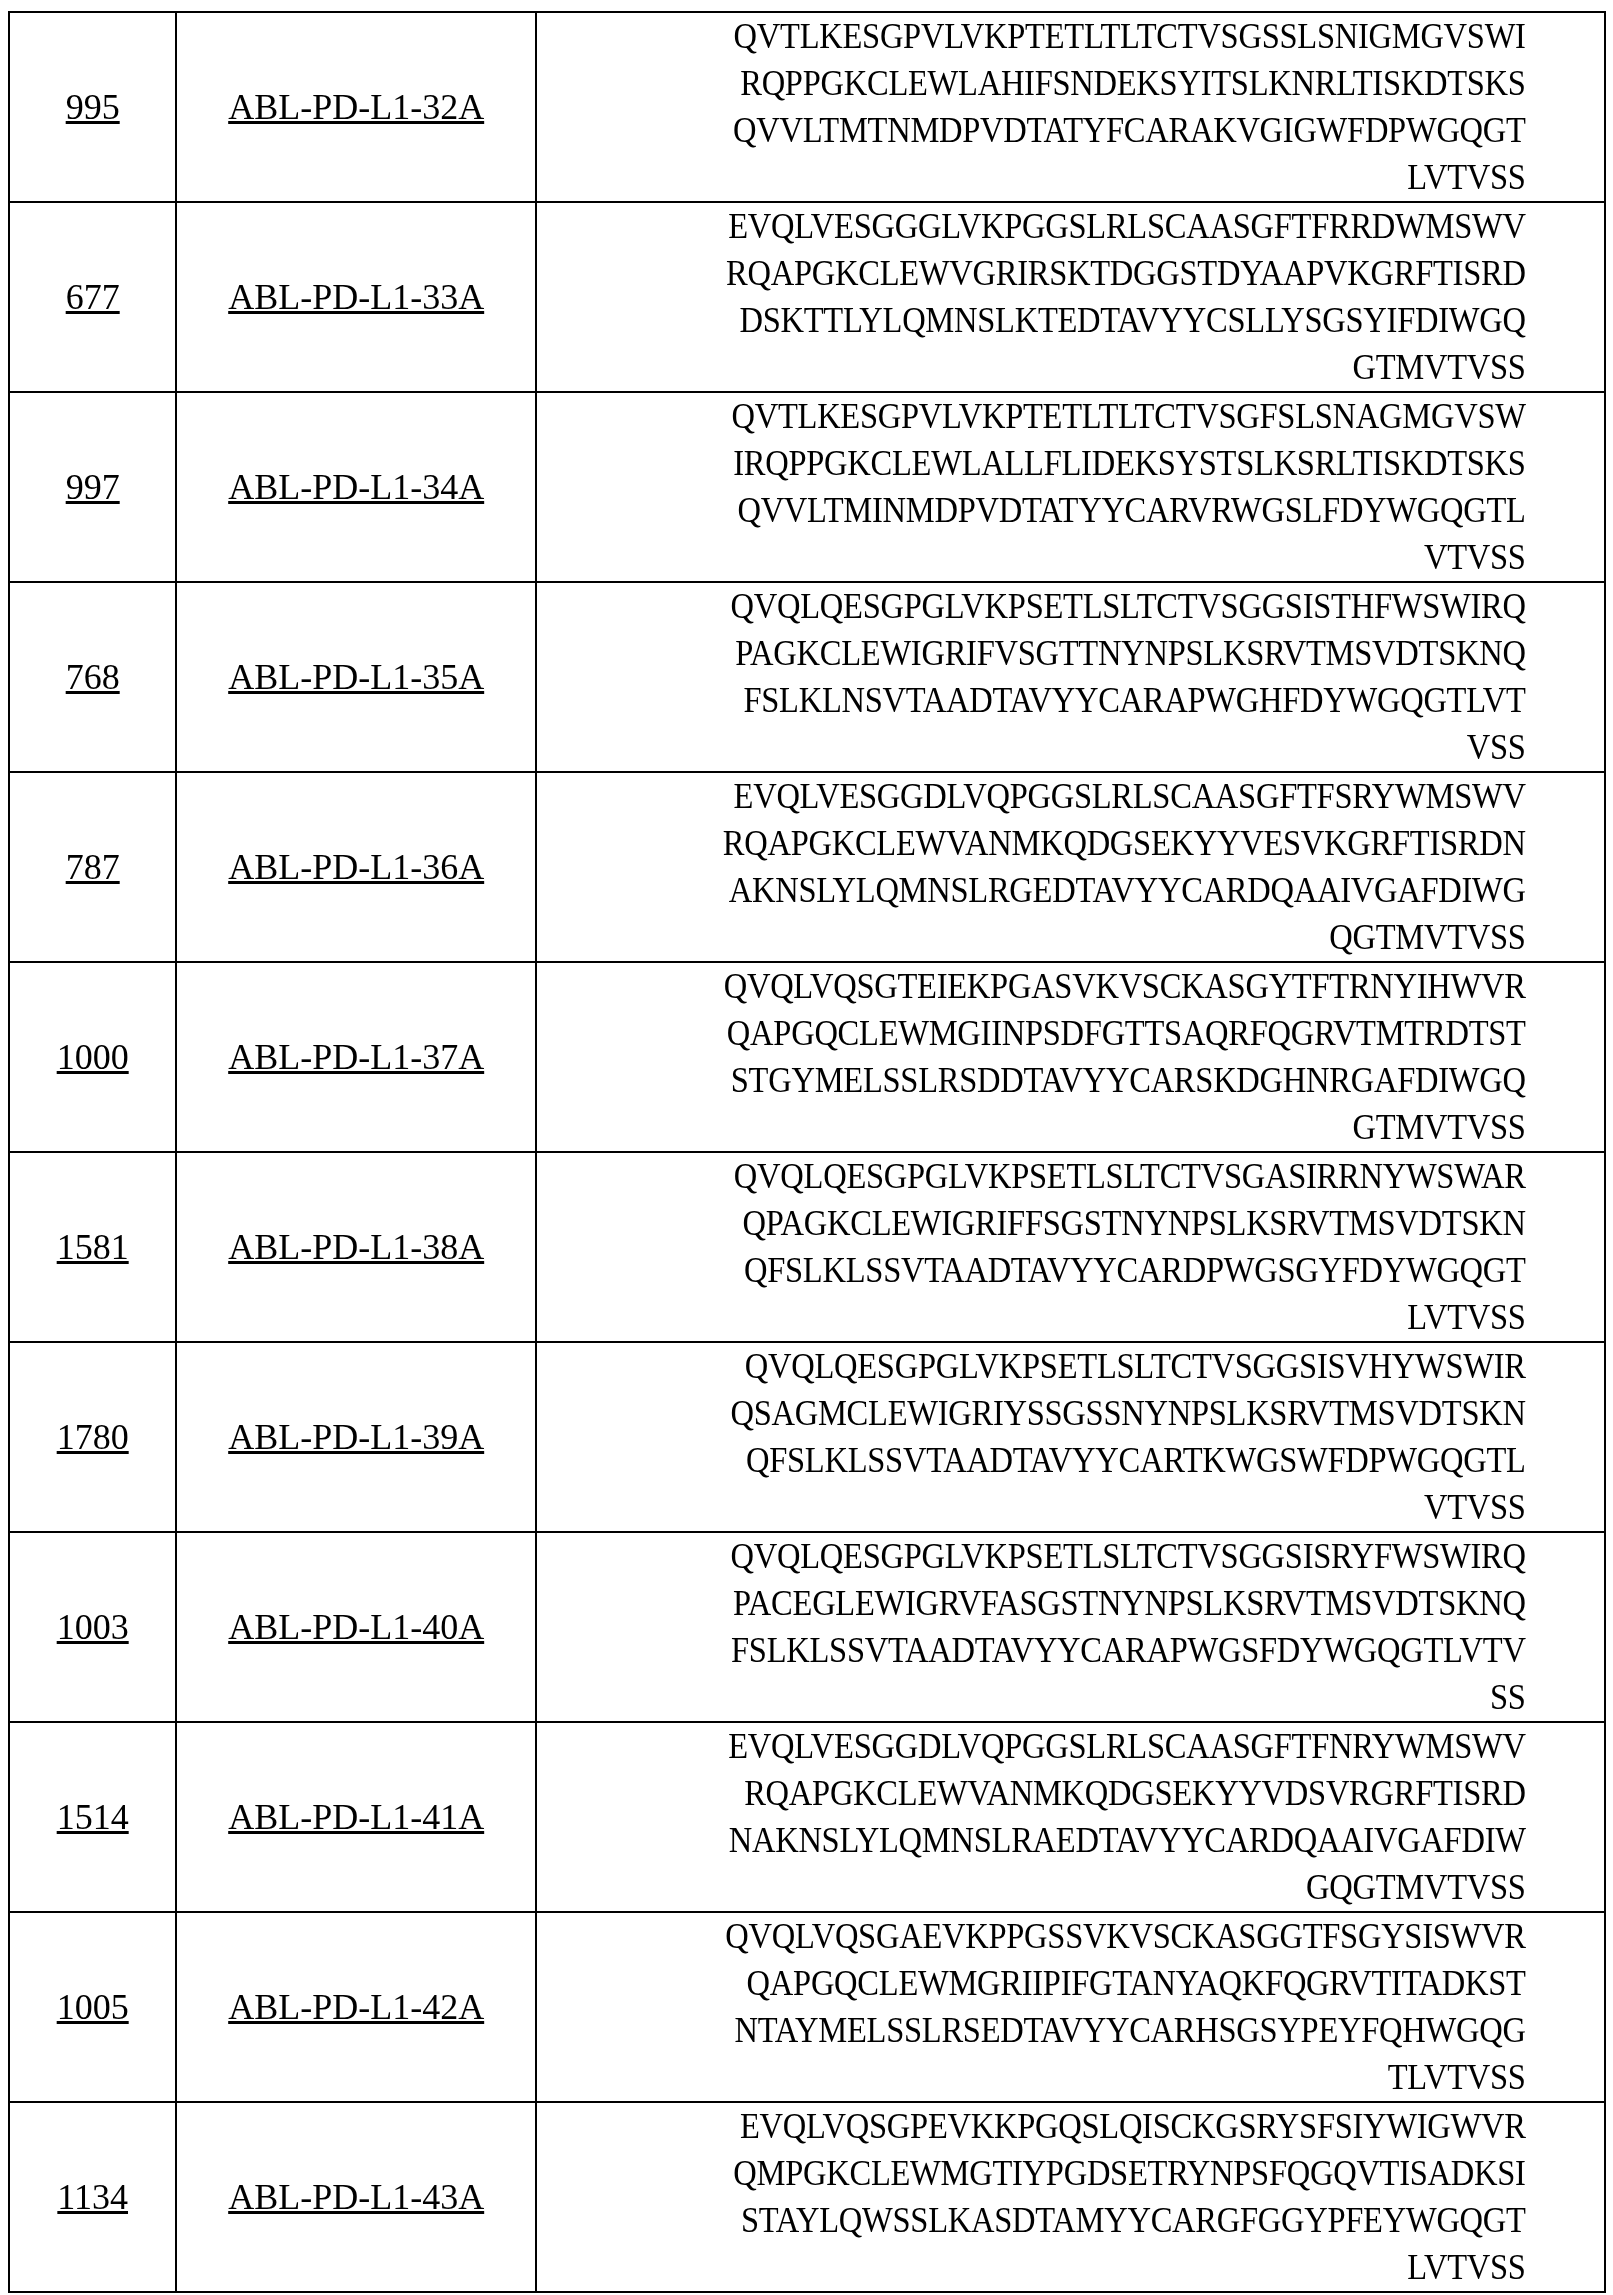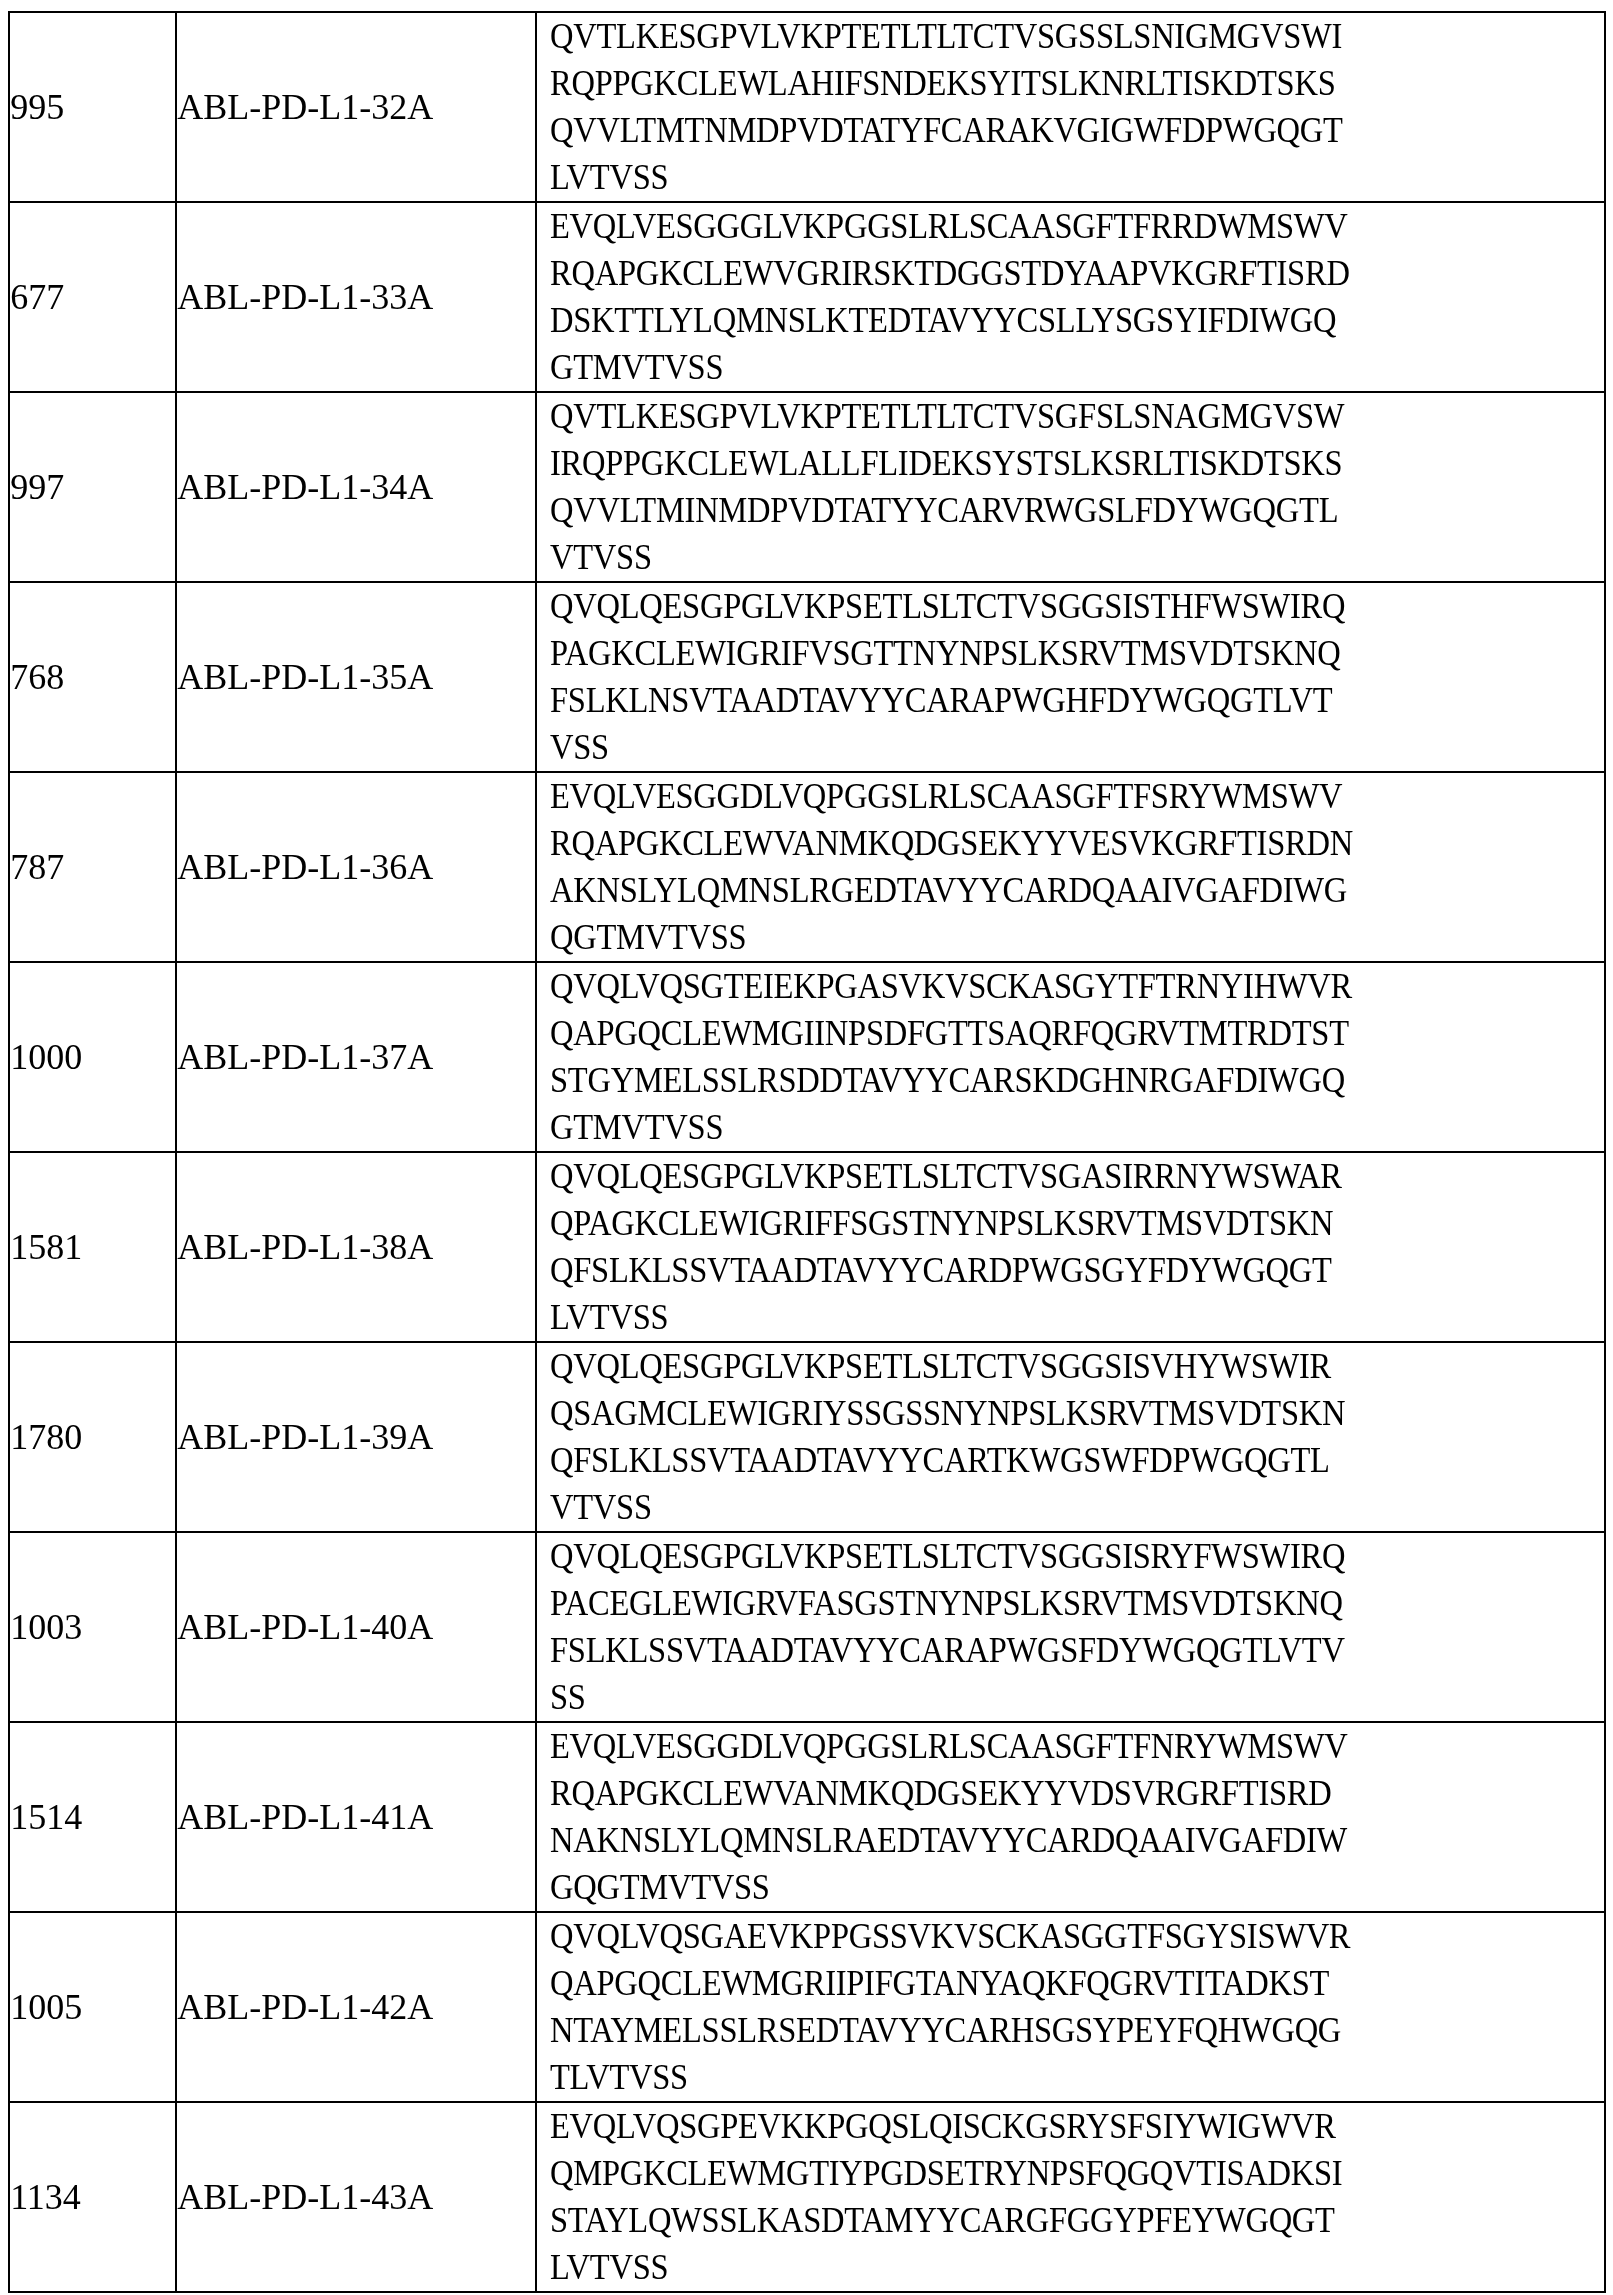--- a/index.html
+++ b/index.html
@@ -26,30 +26,31 @@
   .seq-table td {
     border: 2.5px solid #000000;
     height: 185px;
     padding: 0;
     vertical-align: middle;
   }
   .col-no { width: 167px; }
   .col-name { width: 360px; }
   .col-seq { width: auto; }
   .cell-no, .cell-name {
-    text-align: left;
+    text-align: center;
     font-size: 36px;
     line-height: 1;
+    text-decoration: underline;
   }
   .cell-seq {
     font-size: 35px;
     line-height: 47px;
     padding-left: 13px !important;
     padding-right: 4.9px !important;
-    text-align: left;
+    text-align: right;
     letter-spacing: -0.3px;
     margin-left: 24px;
   }
   .seq-line {
     display: block;
     white-space: nowrap;
     transform: scaleX(0.93);
     transform-origin: left center;
   }
 </style>

